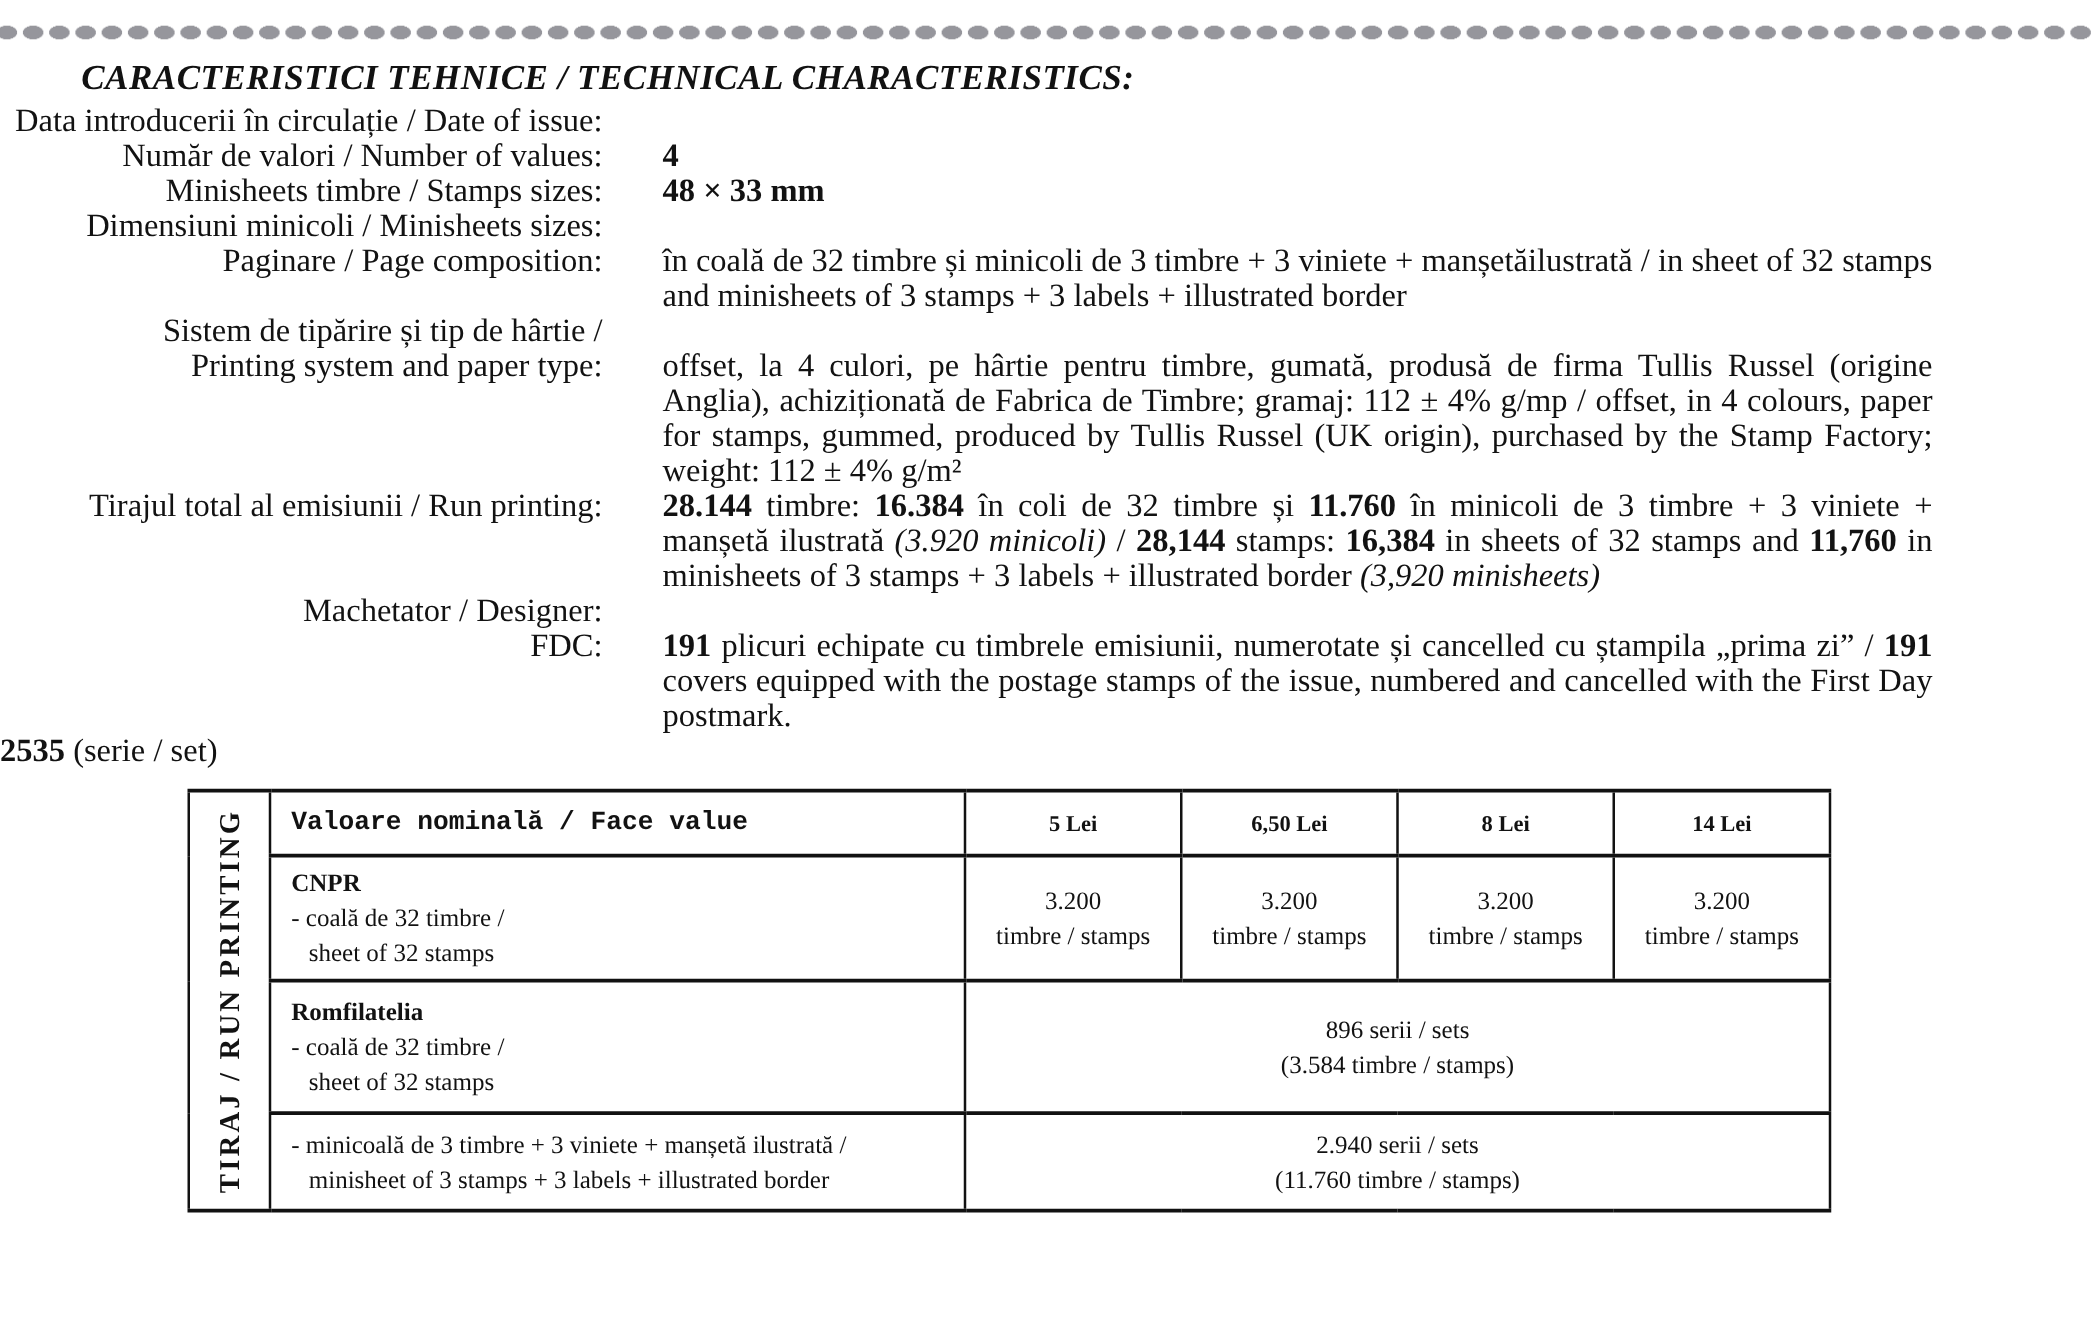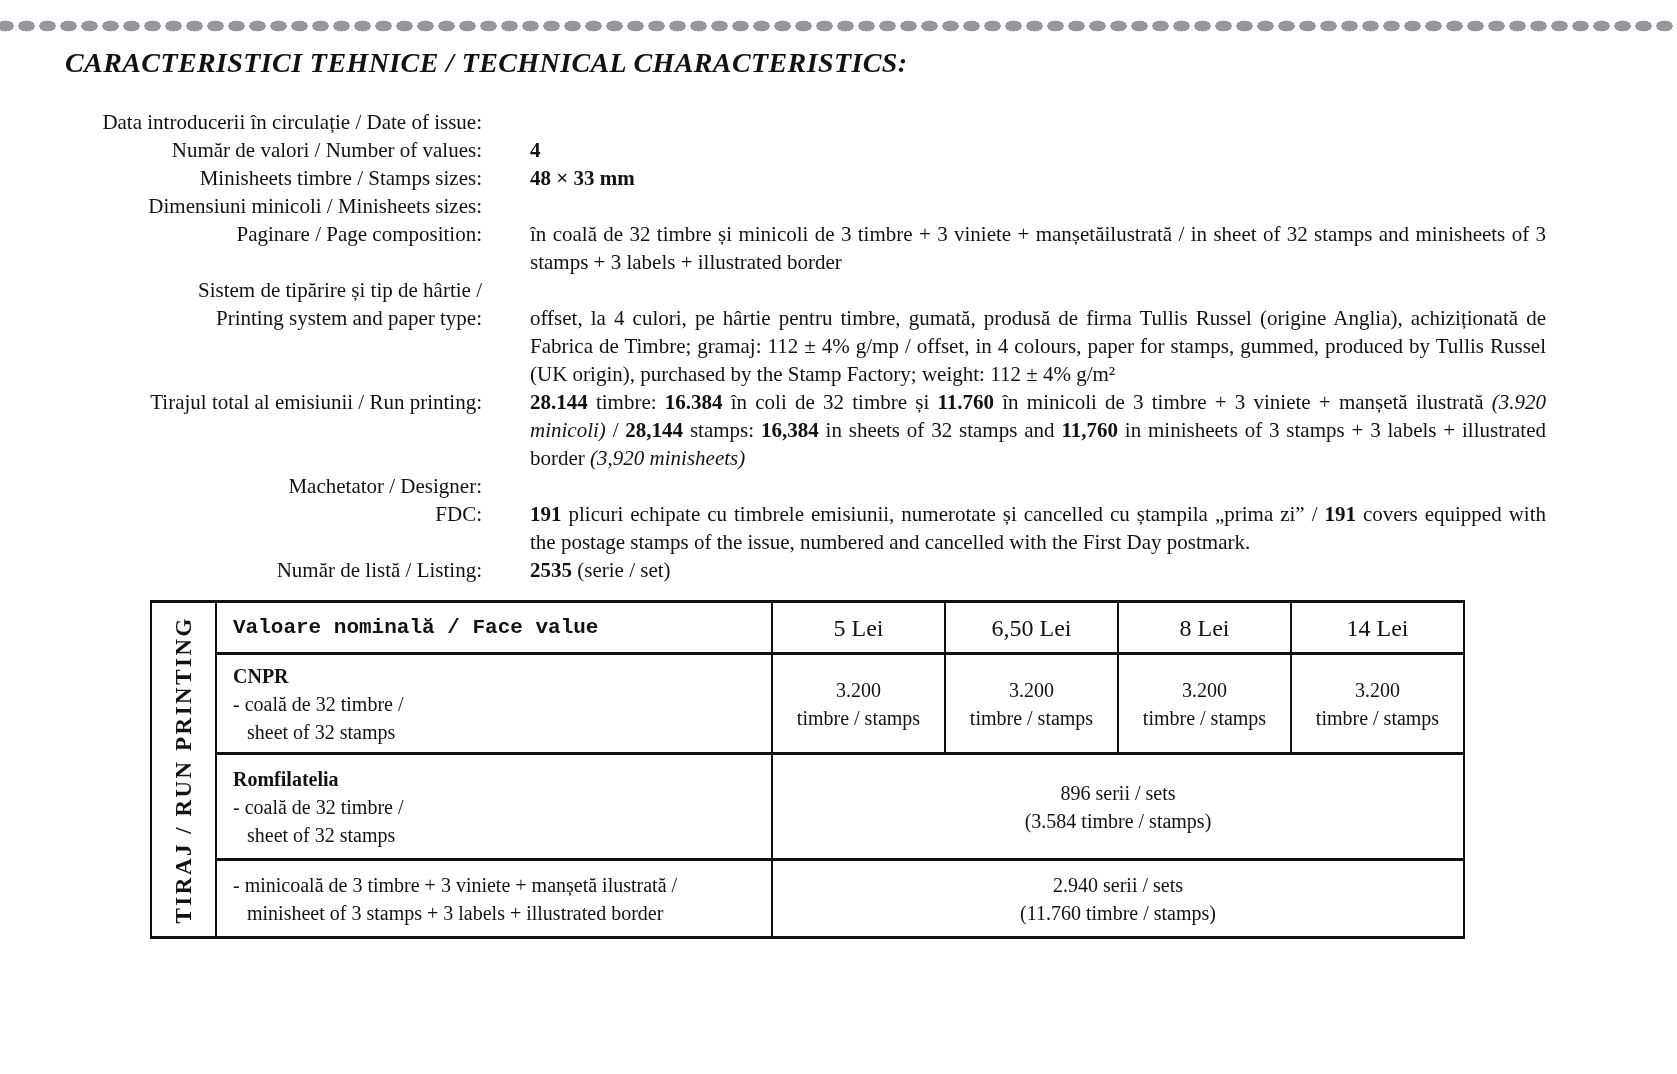--- a/index.html
+++ b/index.html
@@ -24,23 +24,23 @@
   .doc-title {
     margin: 13px 0 0 65px;
     font-size: 28px;
     font-weight: bold;
     font-style: italic;
     letter-spacing: 0.4px;
     white-space: nowrap;
   }
   
   .info {
-    margin-top: 29px;
+    margin-top: 4px;
     width: 1546px;
-    font-size: 21px;
+    font-size: 26px;
     line-height: 28px;
   }
   .info-row { display: grid; grid-template-columns: 482px 1016px; column-gap: 48px; }
   .info-label {
     text-align: right;
     white-space: pre-line;
   }
   .info-value { text-align: justify; }
   .row-printing .info-value { padding-top: 28px; } 
   b.seg { font-weight: bold; }
@@ -70,21 +70,21 @@
     font-weight: bold;
     font-size: 23px;
     letter-spacing: 2.5px;
     white-space: nowrap;
   }
   .t-label { padding: 6px 10px 6px 16px; text-align: left; }
   .t-label .t-title { font-weight: bold; }
   .t-label .indent { padding-left: 14px; }
   th.t-label { font-weight: bold; font-size: 21px; font-family: Liberation Mono, monospace; }
   .t-val { text-align: center; white-space: pre-line; }
-  th.t-val { font-weight: normal; font-size: 24px; }
+  th.t-val { font-weight: bold; font-size: 18px; }
   tr.row-header  { height: 52px; }
   tr.row-cnpr    { height: 100px; }
   tr.row-romfila { height: 106px; }
   tr.row-mini    { height: 78px; }
 </style>
 </head>
 <body>
 
 <div class="dotted-rule"></div>
 
@@ -129,21 +129,20 @@
   <div class="info-row">
     <div class="info-label">Machetator / Designer:</div>
   </div>
 
   <div class="info-row">
     <div class="info-label">FDC:</div>
     <div class="info-value"><b class="seg">191</b><span class="seg"> plicuri echipate cu timbrele emisiunii, numerotate și cancelled cu ștampila „prima zi” / </span><b class="seg">191</b><span class="seg"> covers equipped with the postage stamps of the issue, numbered and cancelled with the First Day postmark.</span></div>
   </div>
 
   <div class="info-row">
-    <div class="info-label">Număr de listă / Listing:</div>
     <div class="info-value"><b class="seg">2535</b><span class="seg"> (serie / set)</span></div>
   </div>
 
 </div>
 
 <table class="run-table">
   <colgroup>
     <col style="width:65px">
       <col style="width:556px">
     <col style="width:173px">

